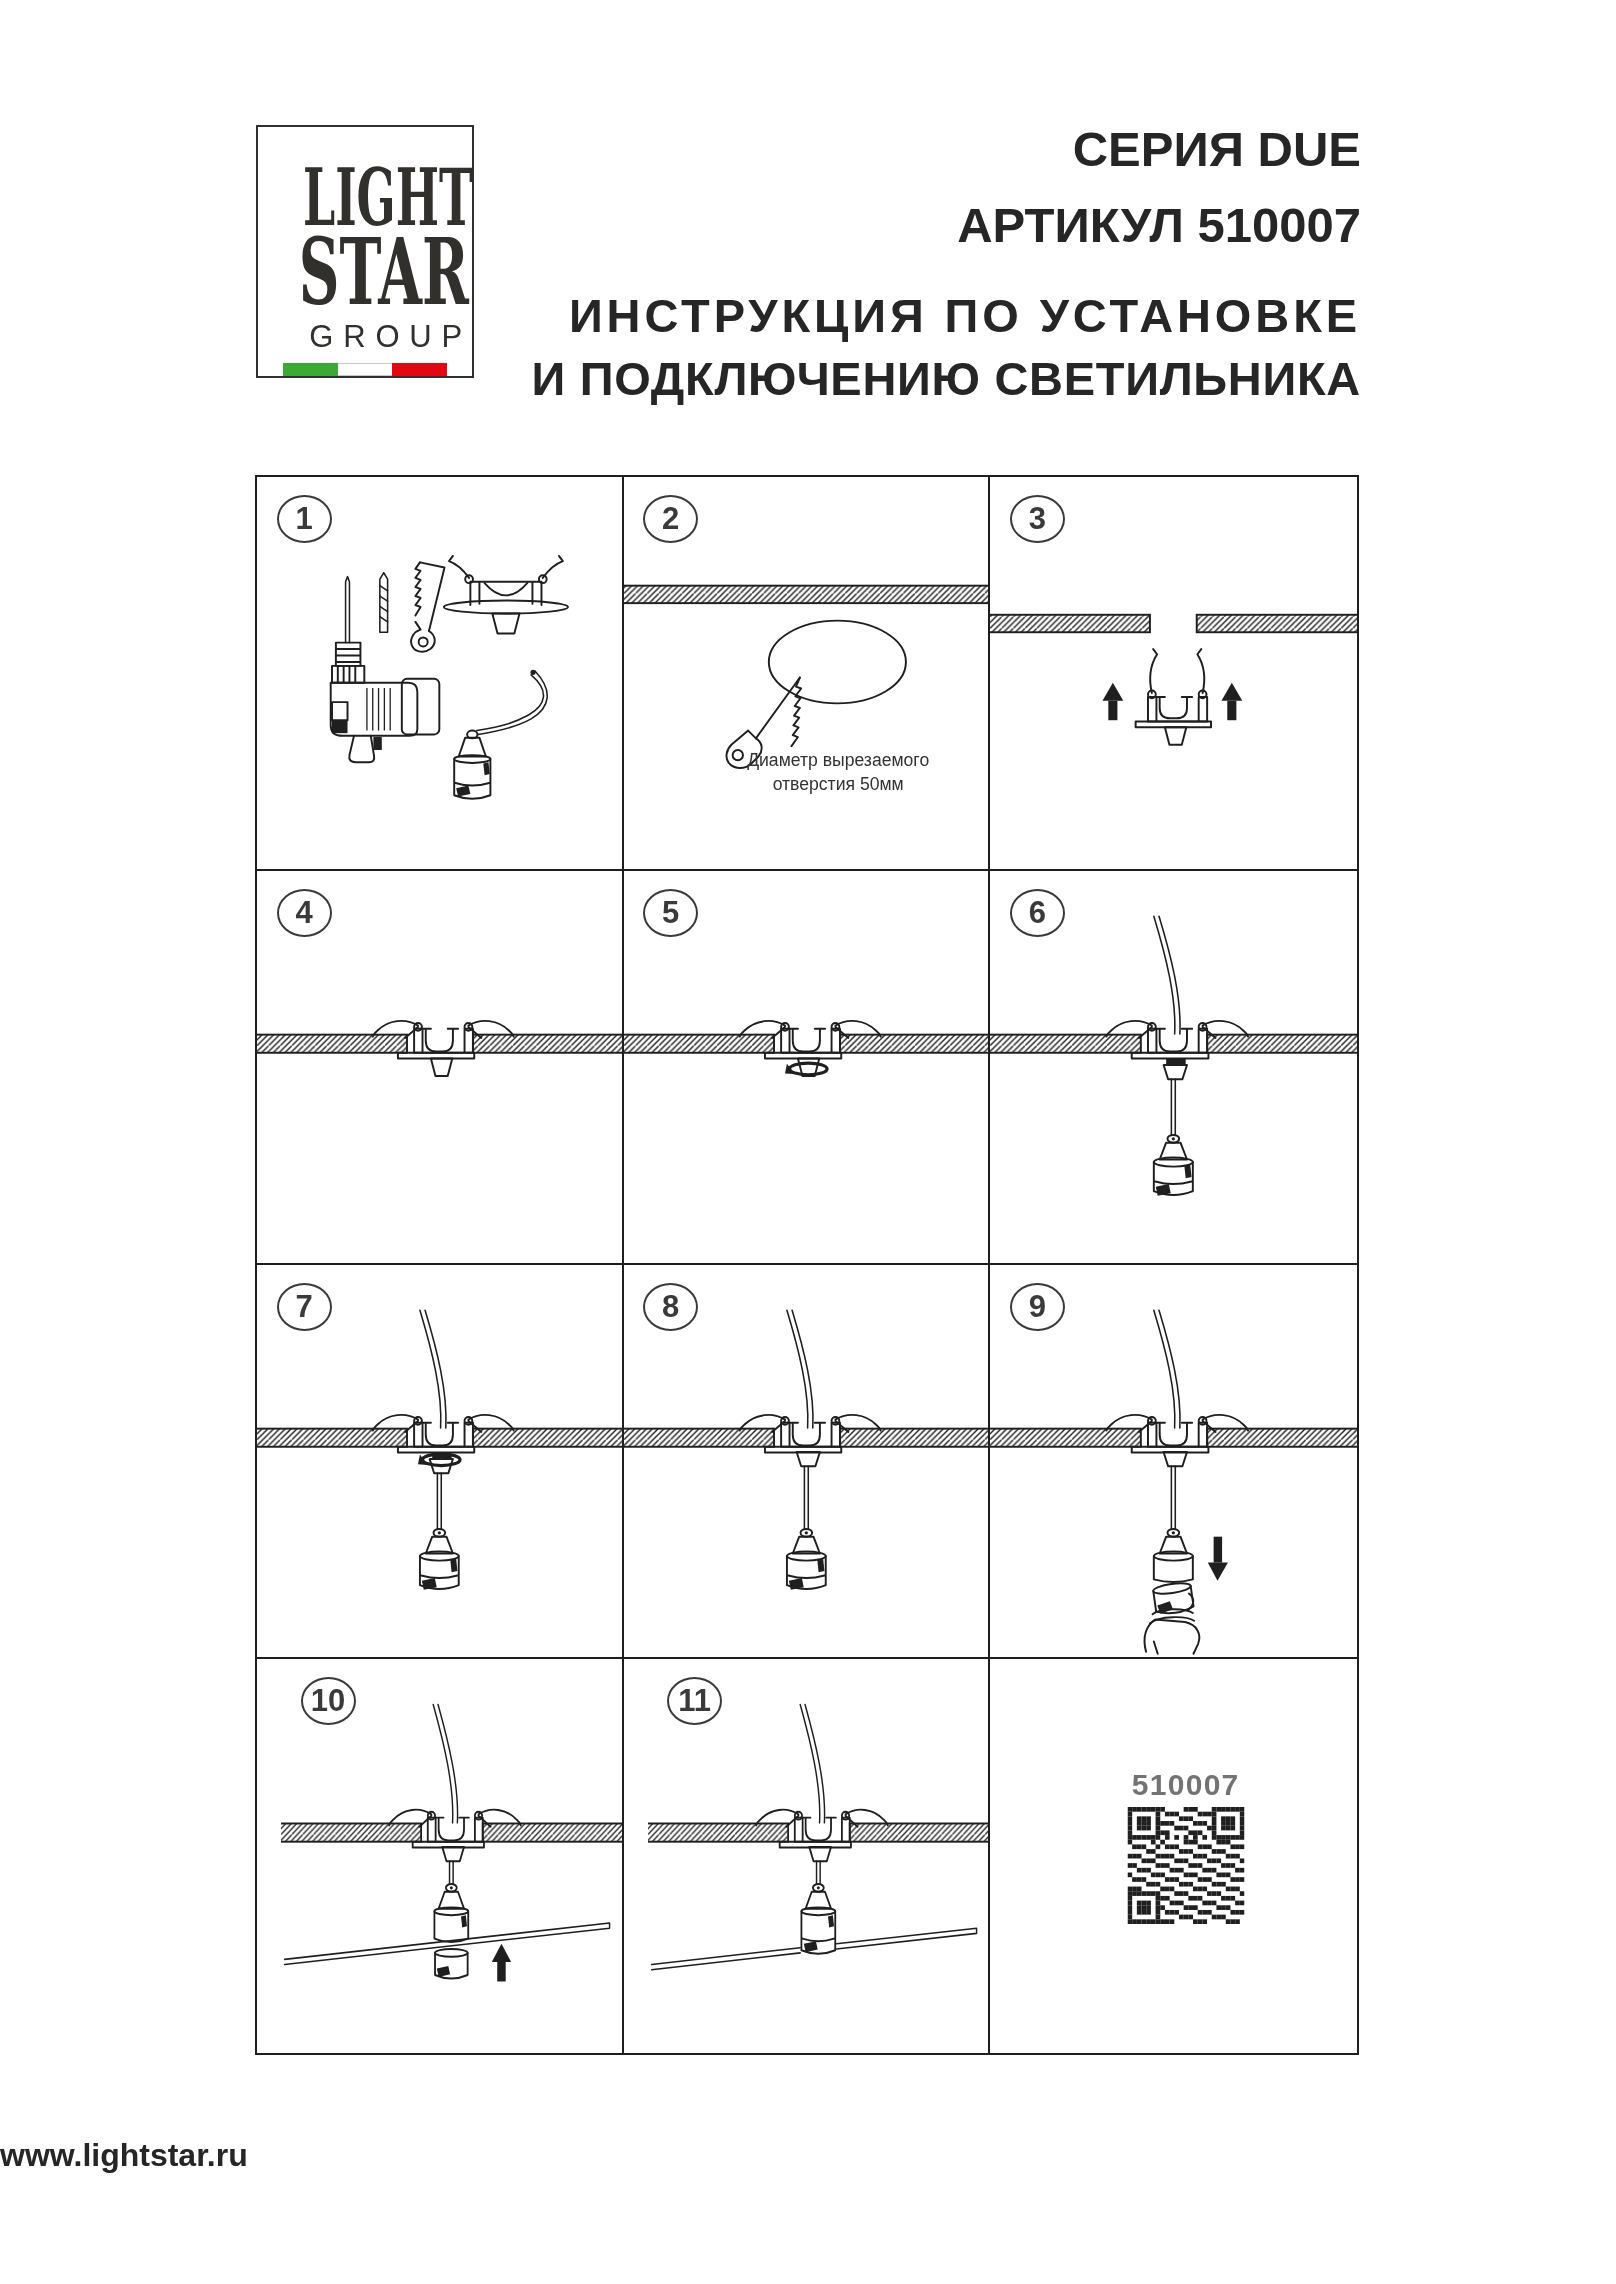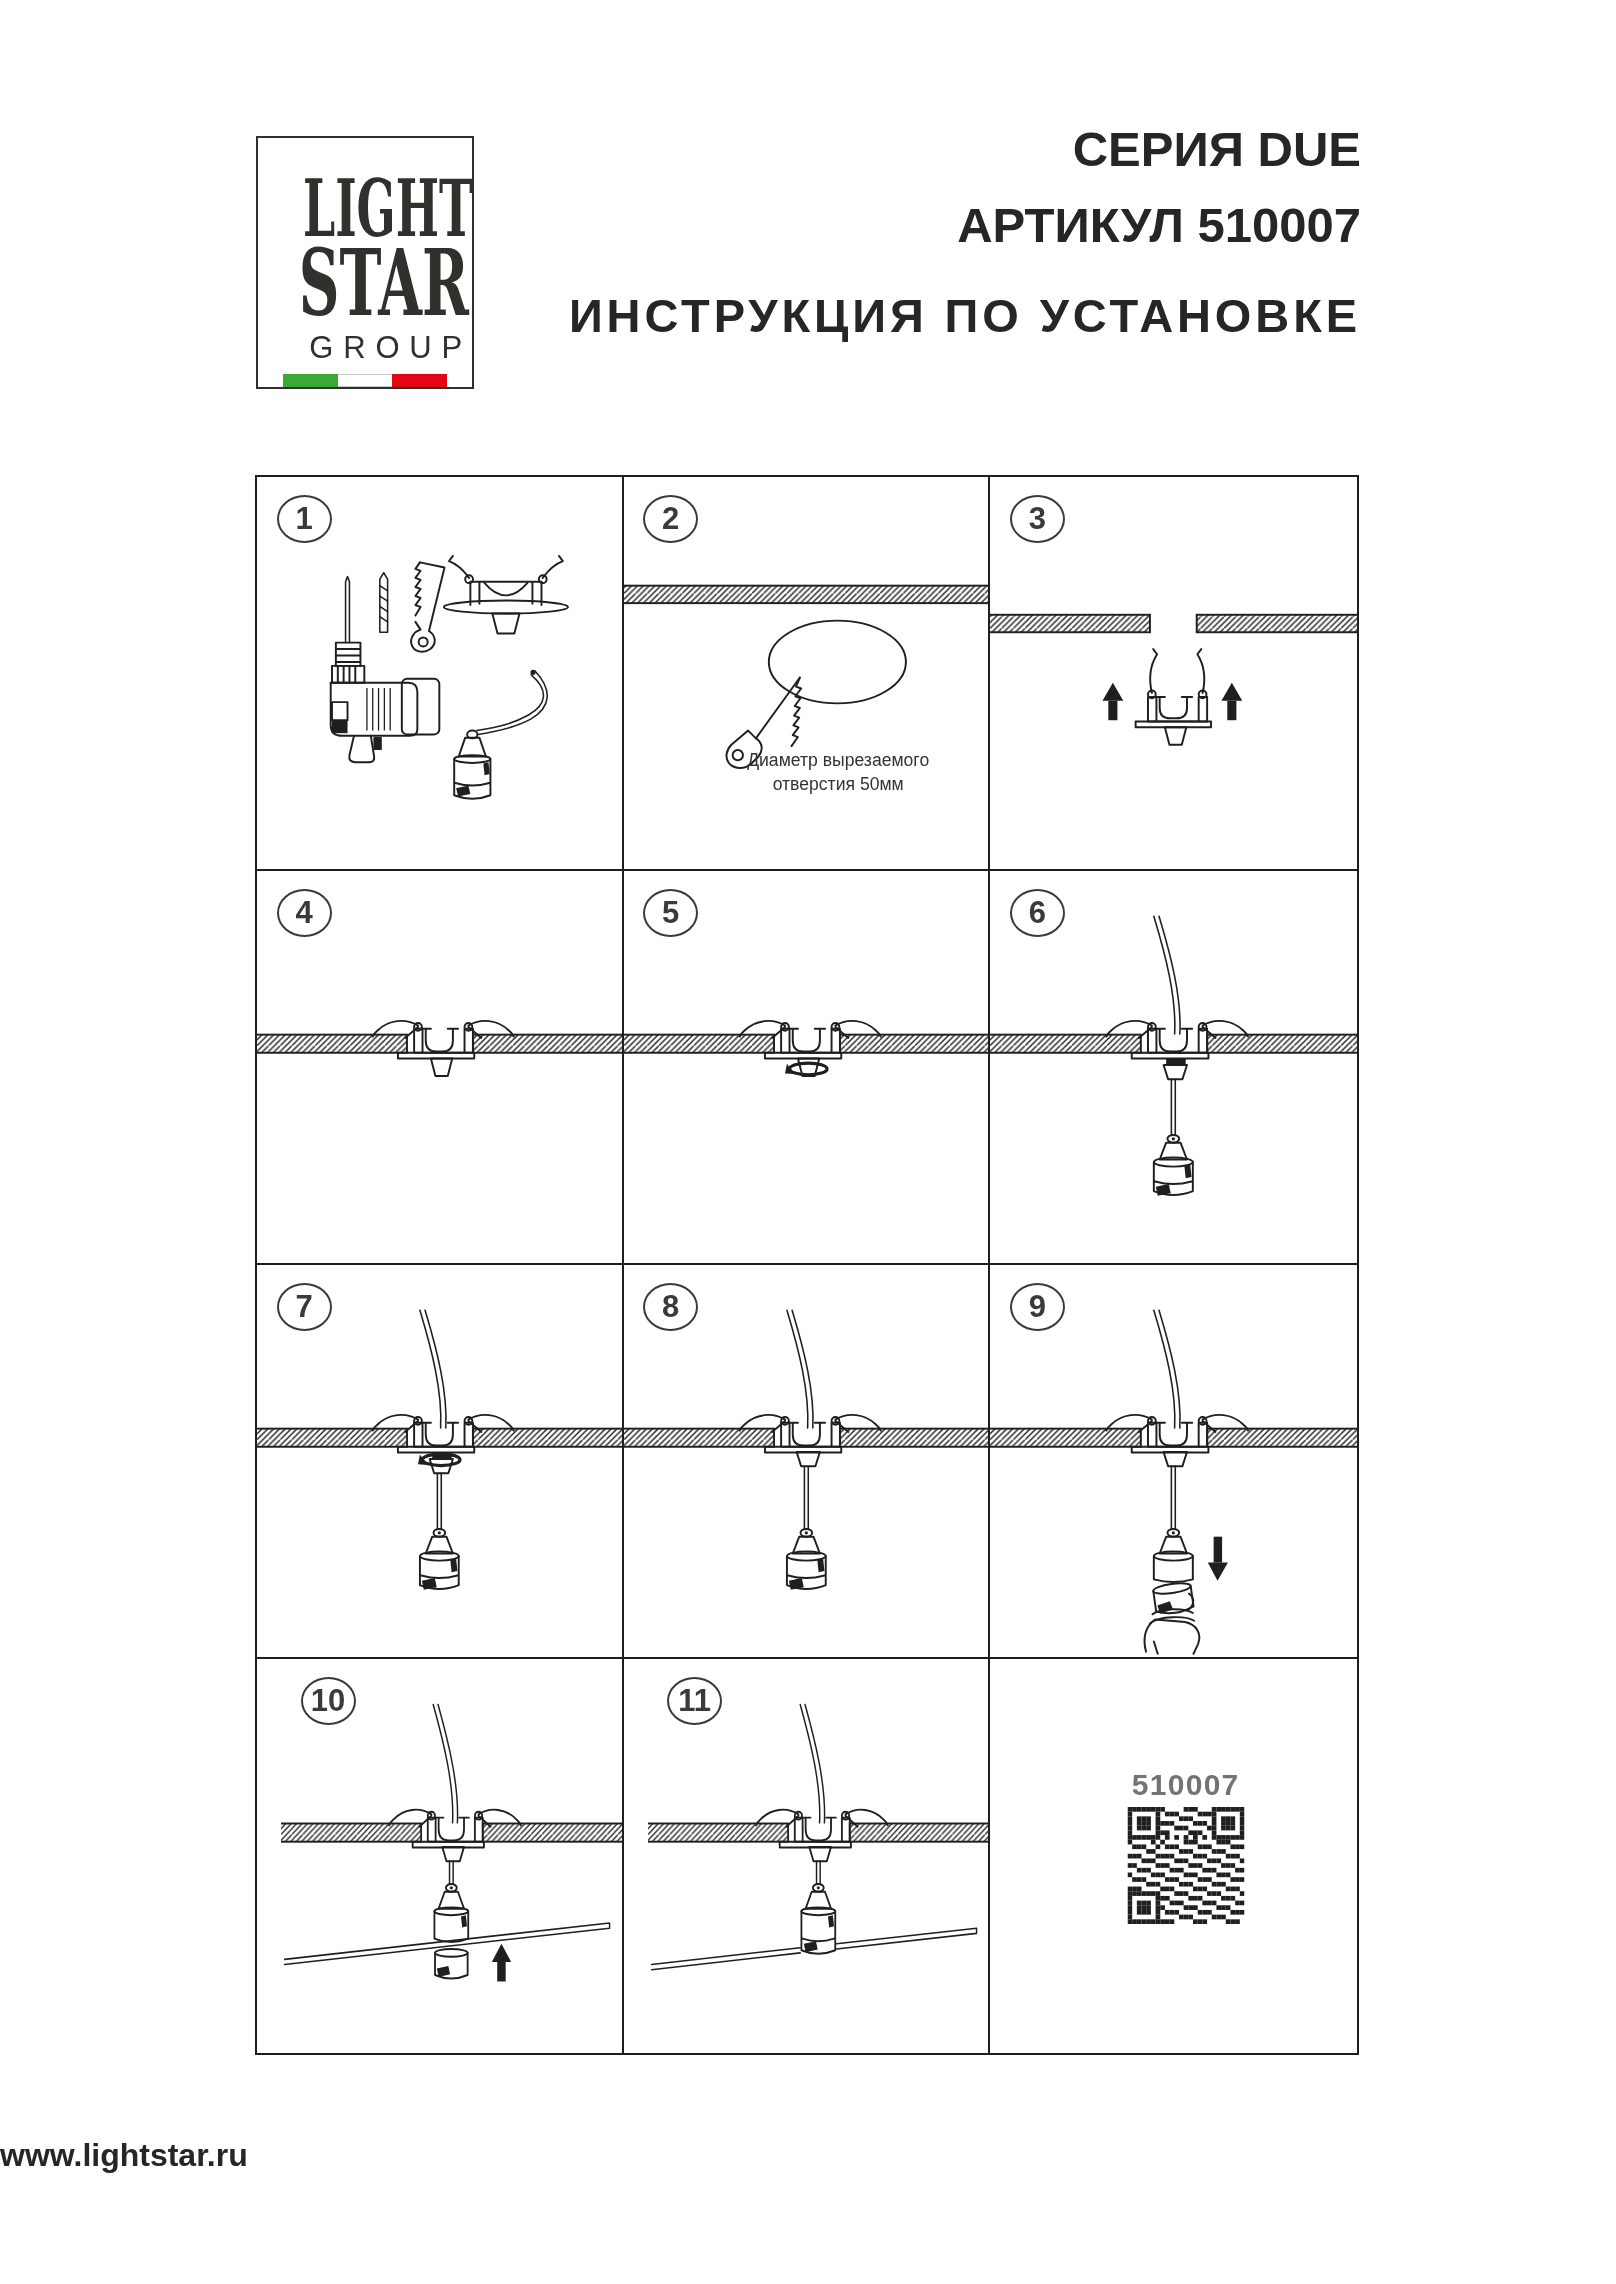--- a/index.html
+++ b/index.html
@@ -1,19 +1,19 @@
 <!DOCTYPE html>
 <html style="font-size:10.4px"><head>
 <meta charset="utf-8">
 <style>
   html,body{margin:0;padding:0;background:#ffffff;}
   body{width:1616px;height:2284px;position:relative;font-family:"Liberation Sans",sans-serif;color:#262626;overflow:hidden;}
 
   
-  .logo{position:absolute;left:256px;top:136px;width:218px;height:253px;border:2px solid #32302d;box-sizing:border-box;text-align:center;color:#32302d;}
+  .logo{position:absolute;left:256px;top:125px;width:218px;height:253px;border:2px solid #32302d;box-sizing:border-box;text-align:center;color:#32302d;}
   .logo .l-light{font-family:"DejaVu Serif","Liberation Serif",serif;font-weight:bold;font-size:79px;line-height:1;transform:scaleX(.58);margin-top:31px;}
   .logo .l-star{font-family:"DejaVu Serif","Liberation Serif",serif;font-weight:bold;font-size:91px;line-height:1;transform:scaleX(.62);margin-top:-10.4px;}
   .logo .l-group{font-size:31px;font-weight:400;letter-spacing:9.8px;padding-left:11px;margin-top:1.3px;text-align:right;}
   .logo .flag{display:flex;width:164px;height:13px;margin:7.8px auto 0;}
   .logo .flag .seg{flex:1;}
   .logo .flag .w{border-top:0.7px solid #c8c8c8;border-bottom:0.7px solid #c8c8c8;box-sizing:border-box;}
 
   
   .hdr-series{position:absolute;top:121px;right:255px;font-size:49px;font-weight:bold;white-space:nowrap;}
   .hdr-article{position:absolute;top:197px;right:255px;font-size:49px;font-weight:bold;white-space:nowrap;}
@@ -51,20 +51,21 @@
     <div class="seg g" style="background: rgb(58, 170, 53);"></div>
     <div class="seg w"></div>
     <div class="seg r" style="background: rgb(227, 6, 19);"></div>
   </div>
 </div>
 
 <div class="hdr-series">СЕРИЯ DUE</div>
 <div class="hdr-article">АРТИКУЛ 510007</div>
 <div class="hdr-instr">
   <div class="l1">ИНСТРУКЦИЯ ПО УСТАНОВКЕ</div>
+  <div class="l2">И ПОДКЛЮЧЕНИЮ СВЕТИЛЬНИКА</div>
 </div>
 
 <div class="grid">
 
   <div class="cell">
     <div class="badge">
         <span>1</span>
       </div>
     <div class="diagram">
         <svg viewBox="0 0 564 606" xmlns="http://www.w3.org/2000/svg" preserveAspectRatio="none">

